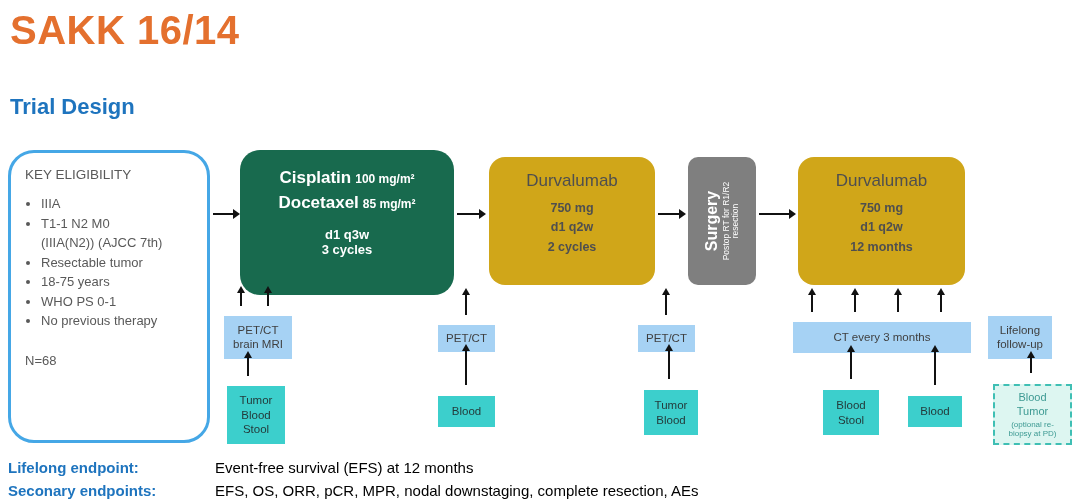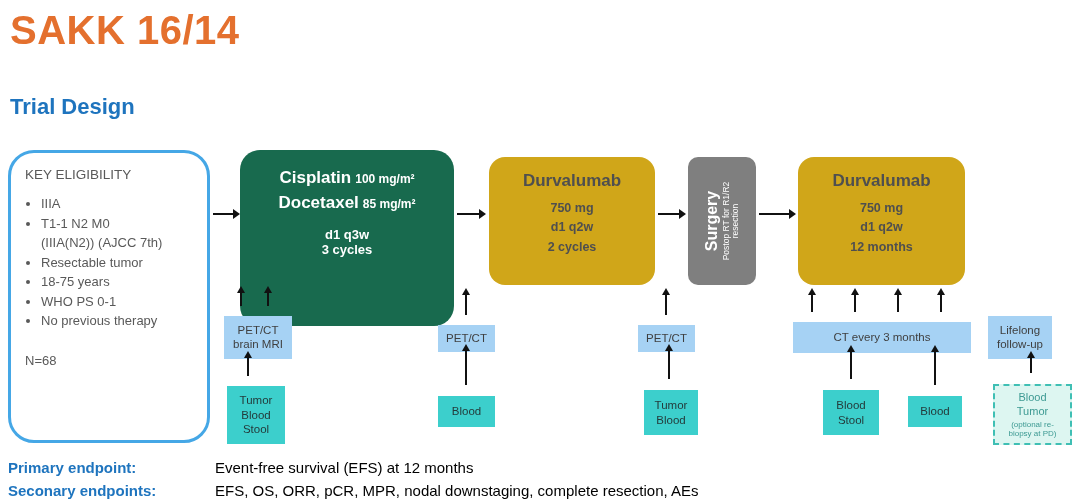--- a/index.html
+++ b/index.html
@@ -15,32 +15,32 @@
   
   #elig{left:8px;top:142px;width:202px;height:293px;border:3px solid #45A7E6;border-radius:26px;
         box-sizing:border-box;padding:14px 8px 10px 14px;color:#595959;background:#fff;}
   .elig-heading{font-size:13.5px;margin-bottom:12px;}
   ul.elig-list{margin:0;padding-left:16px;font-size:13px;line-height:1.5;}
   ul.elig-list li{white-space:pre-line;}
   .elig-n{margin-top:22px;font-size:13px;}
 
   
   .flowbox{box-sizing:border-box;text-align:center;}
-  #chemo{left:240px;top:142px;width:214px;height:176px;background:#186A4E;border-radius:20px;
+  #chemo{left:240px;top:142px;width:214px;height:145px;background:#186A4E;border-radius:20px;
          color:#fff;padding-top:16px;}
   .chemo-line{line-height:1.45;}
   .chemo-line .drug{font-size:17px;font-weight:bold;}
   .chemo-line .dose{font-size:12px;font-weight:bold;margin-left:4px;}
   .chemo-sched{font-size:13px;font-weight:bold;}
   .chemo-sched.first{margin-top:12px;}
 
   .durva{background:#D0A619;border-radius:16px;color:#4F4F4F;padding-top:14px;}
   #durva1{left:489px;top:149px;width:166px;height:128px;}
   #durva2{left:798px;top:149px;width:167px;height:128px;}
-  .durva-name{font-size:17px;font-weight:bold;margin-bottom:8px;}
+  .durva-name{font-size:17px;font-weight:normal;margin-bottom:8px;}
   .durva-line{font-size:12.5px;font-weight:bold;line-height:1.55;}
 
   #surgery{left:688px;top:149px;width:68px;height:128px;background:#7F7F7F;border-radius:10px;}
   .surgery-rot{position:absolute;left:50%;top:50%;width:122px;
                transform:translate(-50%,-50%) rotate(-90deg);text-align:center;color:#fff;}
   .surgery-title{font-size:16px;font-weight:bold;line-height:1.1;}
   .surgery-note{font-size:8.5px;line-height:1.15;white-space:pre-line;margin-top:1px;}
 
   
   .assess{background:#A6D2F4;color:#3F3F3F;display:flex;align-items:center;justify-content:center;
@@ -173,18 +173,18 @@
   <div class="varrow" style="left:897px;top:295px;height:17px;"></div>
   <div class="varrow" style="left:940px;top:295px;height:17px;"></div>
 
   <div class="varrow" style="left:247px;top:358px;height:18px;"></div>
   <div class="varrow" style="left:465px;top:351px;height:34px;"></div>
   <div class="varrow" style="left:668px;top:351px;height:28px;"></div>
   <div class="varrow" style="left:850px;top:352px;height:27px;"></div>
   <div class="varrow" style="left:934px;top:352px;height:33px;"></div>
   <div class="varrow" style="left:1030px;top:358px;height:15px;"></div>
 
-  <div id="ep1l" class="abs ep-label">Primary endpoint:</div>
+  <div id="ep1l" class="abs ep-label">Lifelong endpoint:</div>
   <div id="ep1v" class="abs ep-value">Event-free survival (EFS) at 12 months</div>
   <div id="ep2l" class="abs ep-label">Seconary endpoints:</div>
   <div id="ep2v" class="abs ep-value">EFS, OS, ORR, pCR, MPR, nodal downstaging, complete resection, AEs</div>
 
 </div>
 
 </body></html>

